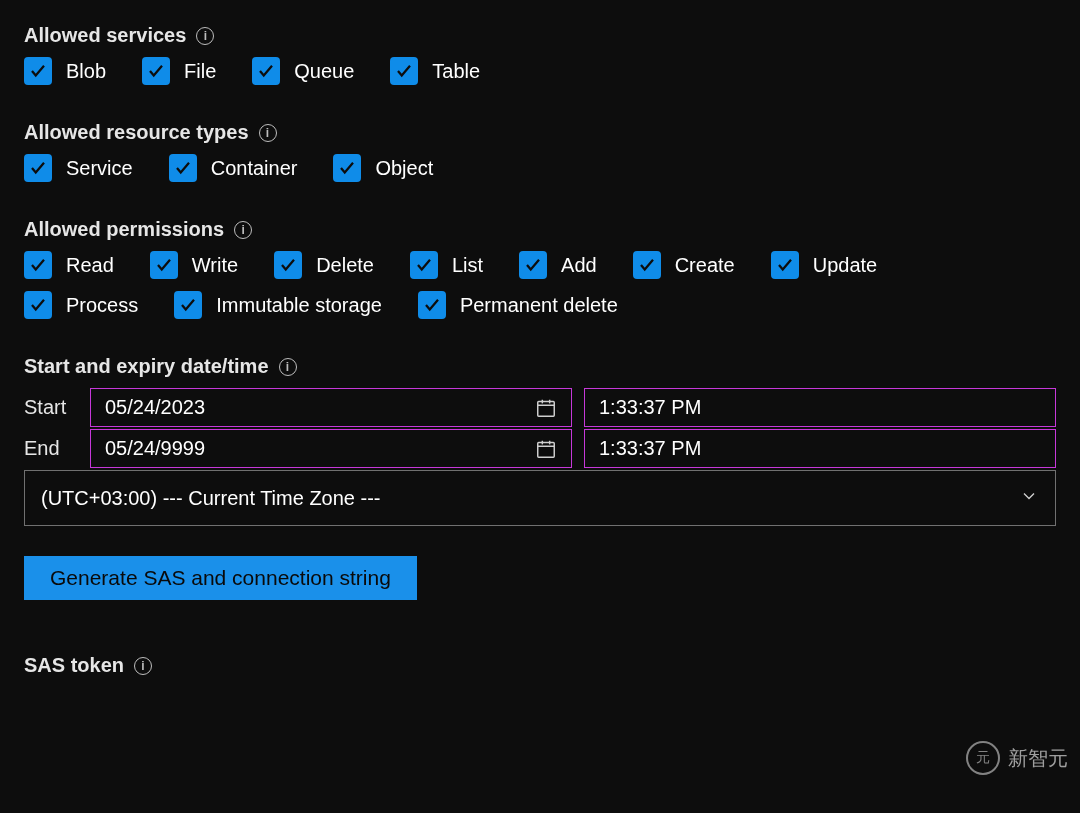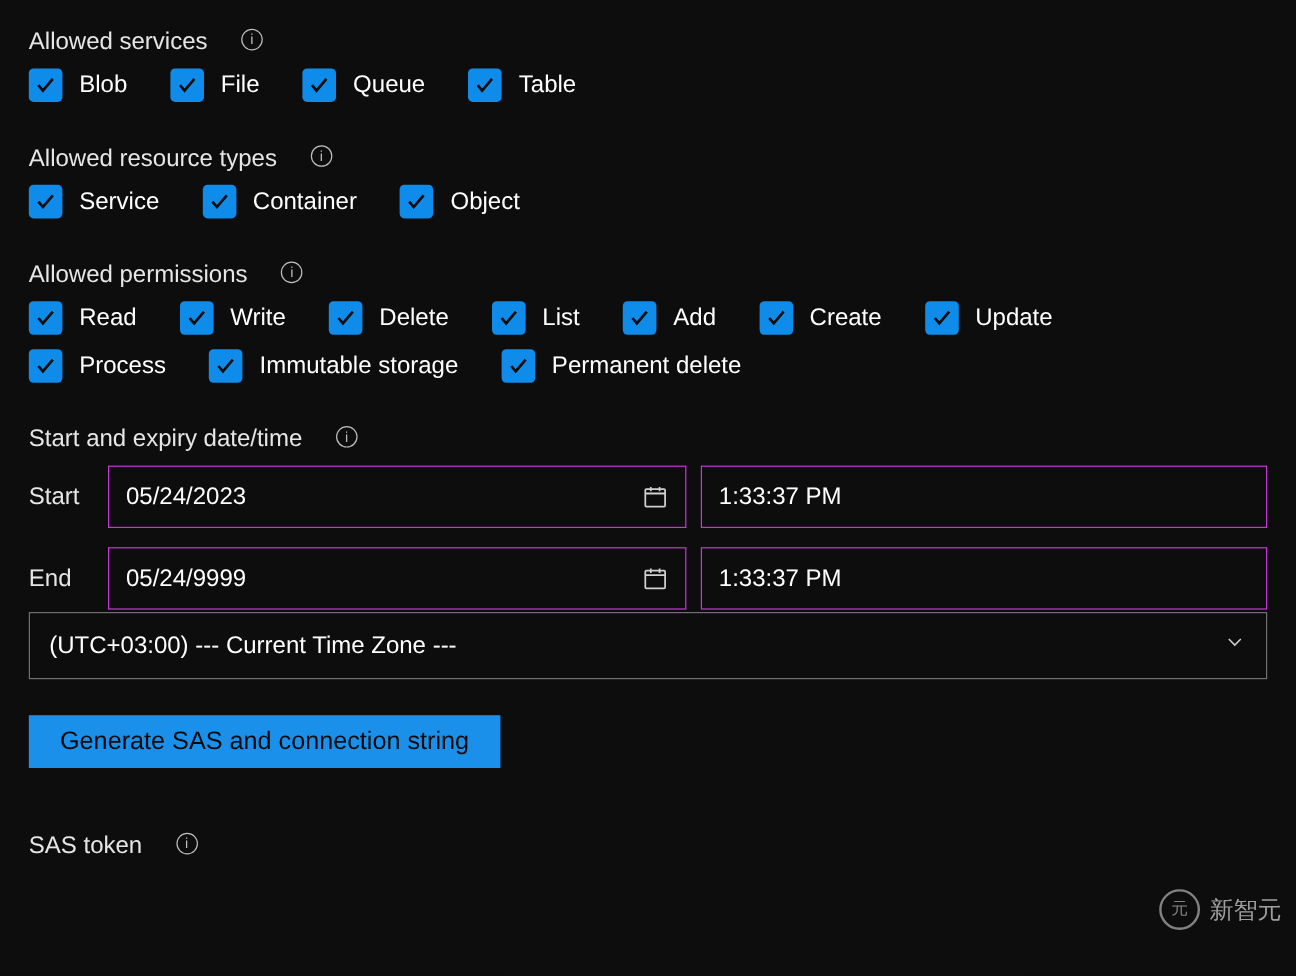--- a/index.html
+++ b/index.html
@@ -10,23 +10,23 @@
     color: #ffffff;
     font-family: "Segoe UI", Arial, sans-serif;
     font-size: 20px;
     overflow: hidden;
   }
   .page {
     padding: 24px 24px 0 24px;
   }
   .section-label {
     display: flex;
-    align-items: flex-start;
-    gap: 28px;
-    font-weight: 400;
+    align-items: center;
+    gap: 10px;
+    font-weight: 700;
     color: #e6e6e6;
     margin-bottom: 10px;
   }
   .info-icon {
     display: inline-flex;
     align-items: center;
     justify-content: center;
     width: 18px;
     height: 18px;
     border: 1.5px solid #bdbdbd;
@@ -54,33 +54,33 @@
     display: flex;
     align-items: center;
     justify-content: center;
     cursor: pointer;
     flex-shrink: 0;
   }
   .cb svg { width: 18px; height: 18px; stroke: #0d0d0d; }
   .cb-label { color: #ffffff; user-select: none; }
 
   .datetime-section { margin-top: 6px; }
-  .dt-rows { display: flex; flex-direction: column; gap: 16px; margin-top: 8px; }
+  .dt-rows { display: flex; flex-direction: column; gap: 2px; margin-top: 8px; }
   .dt-row {
     display: flex;
     align-items: center;
     gap: 12px;
   }
   .dt-lbl {
     width: 54px;
     color: #e6e6e6;
     font-size: 20px;
   }
   .date-box, .time-box {
-    height: 52px;
+    height: 39px;
     border: 1.5px solid #c638d9;
     background: transparent;
     display: flex;
     align-items: center;
     padding: 0 14px;
     color: #ffffff;
     font-size: 20px;
   }
   .date-box {
     width: 482px;

